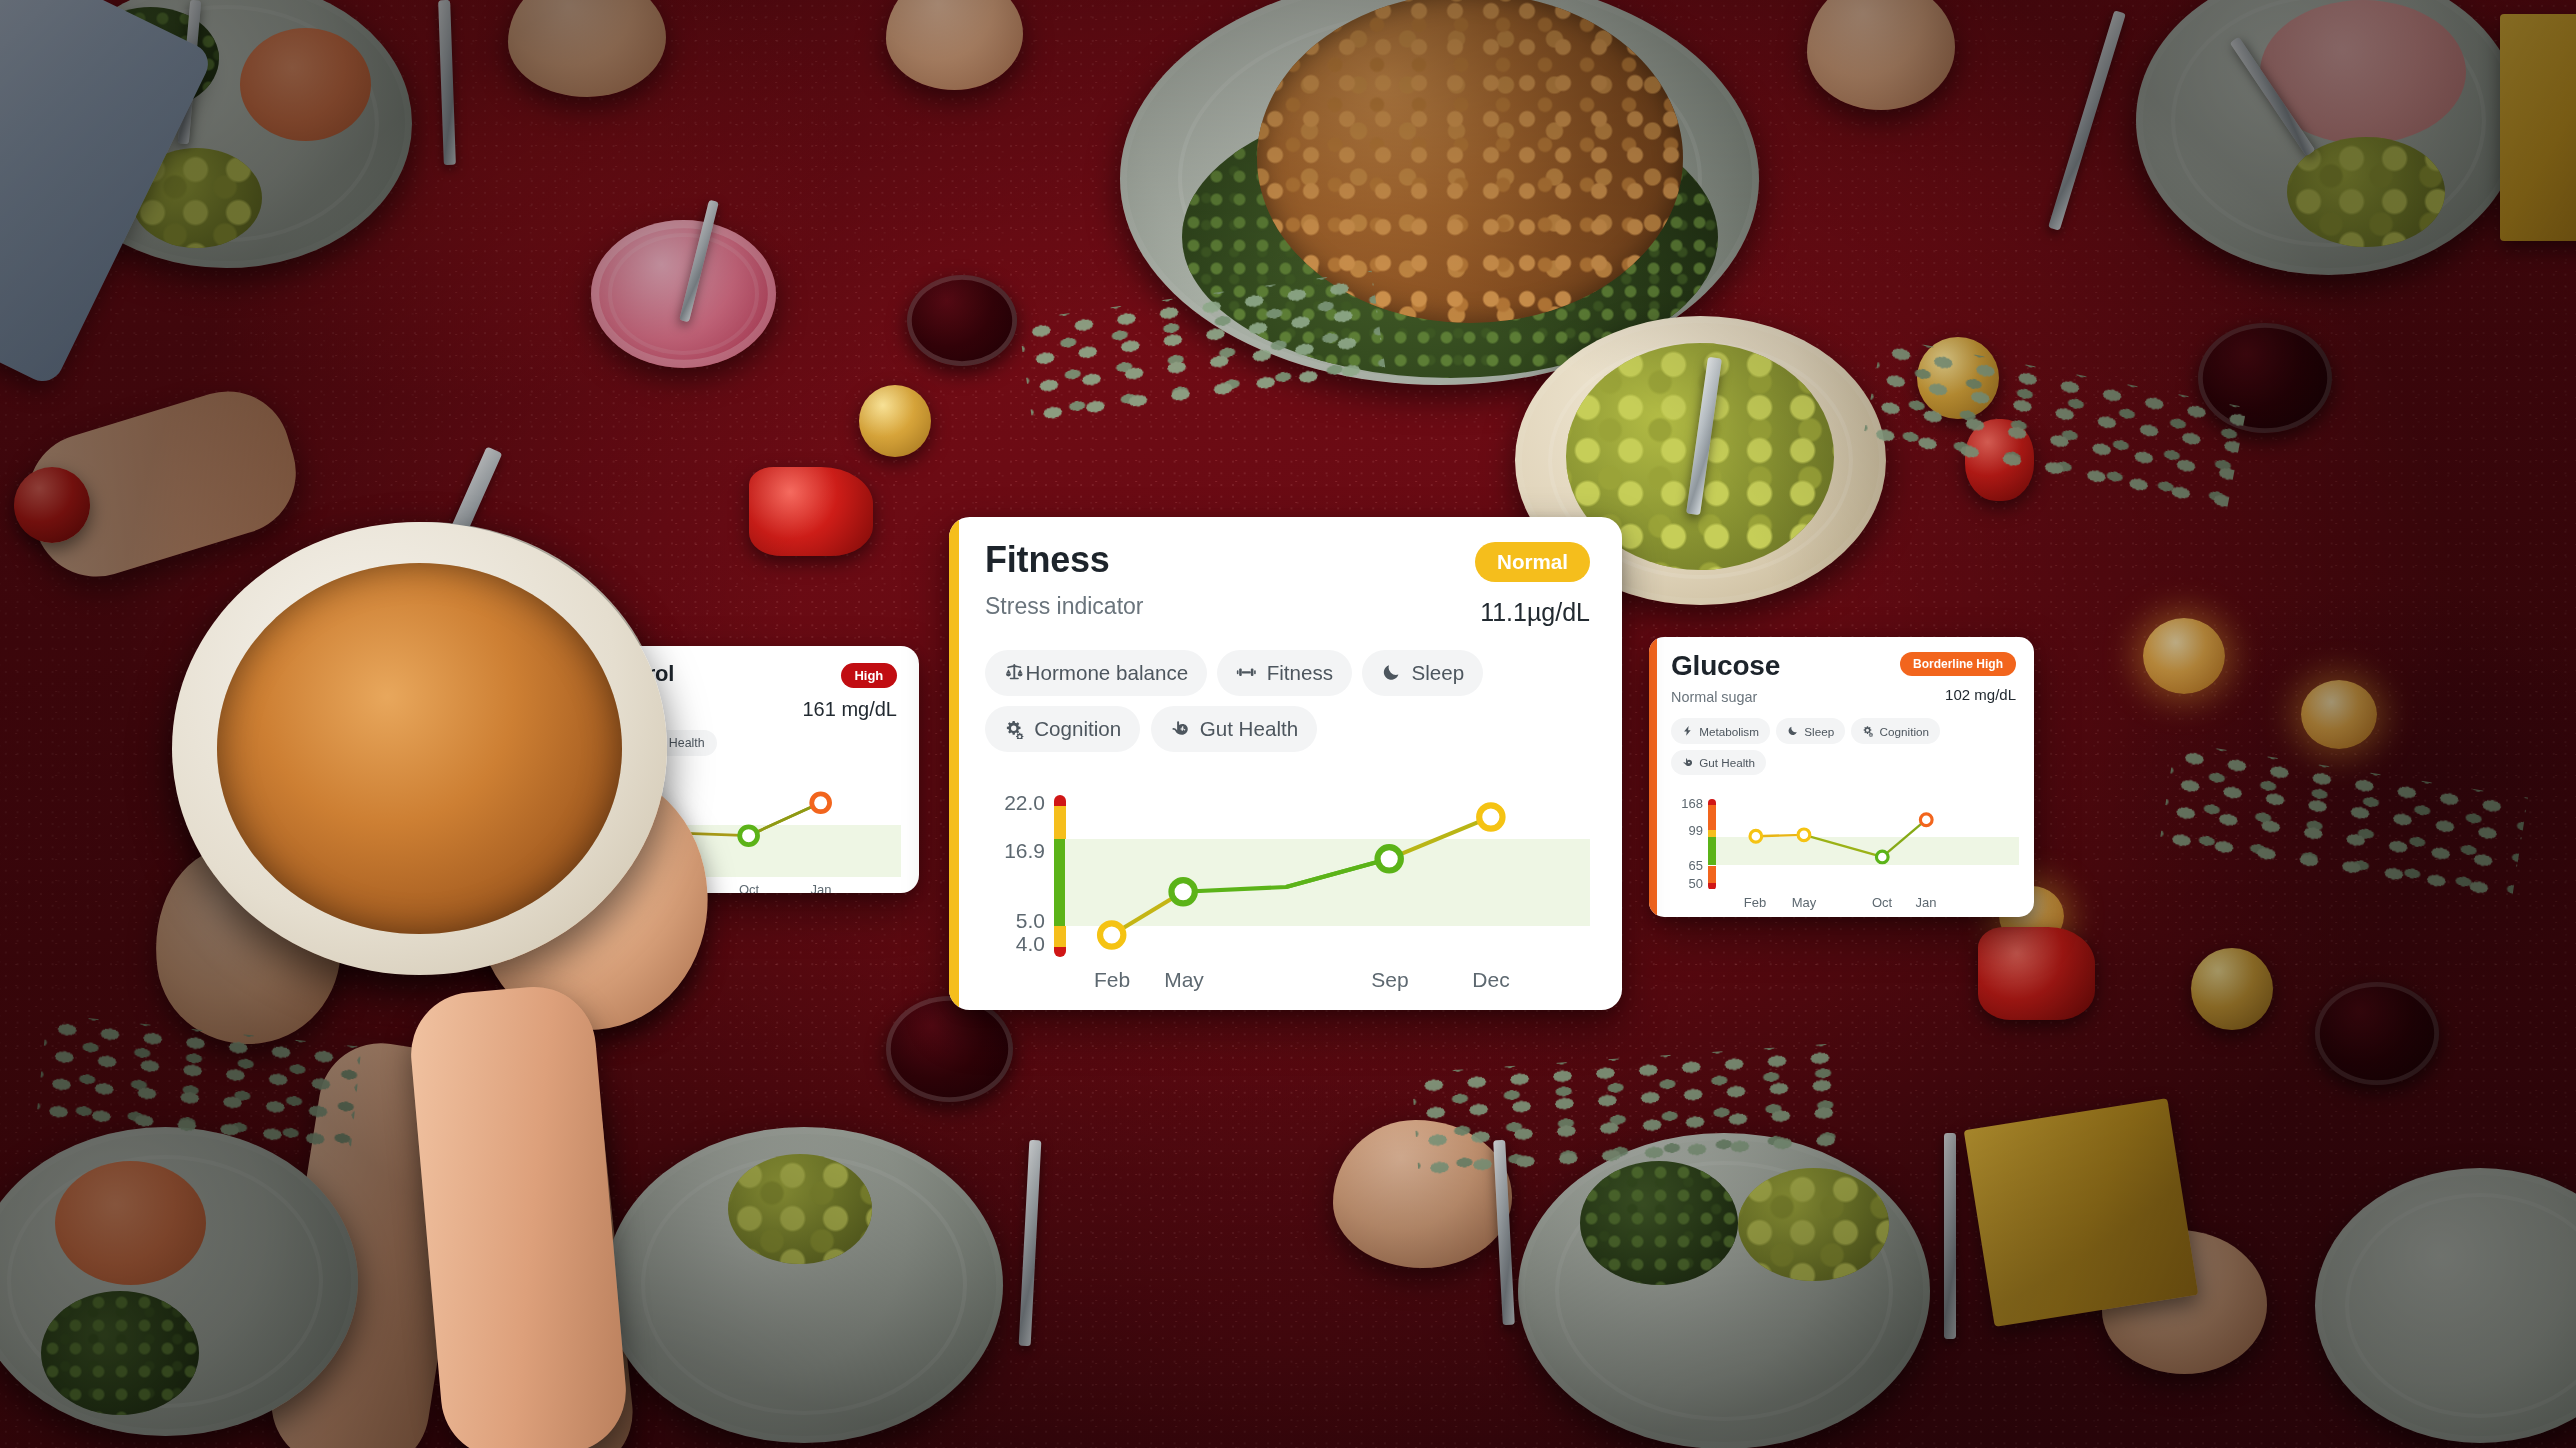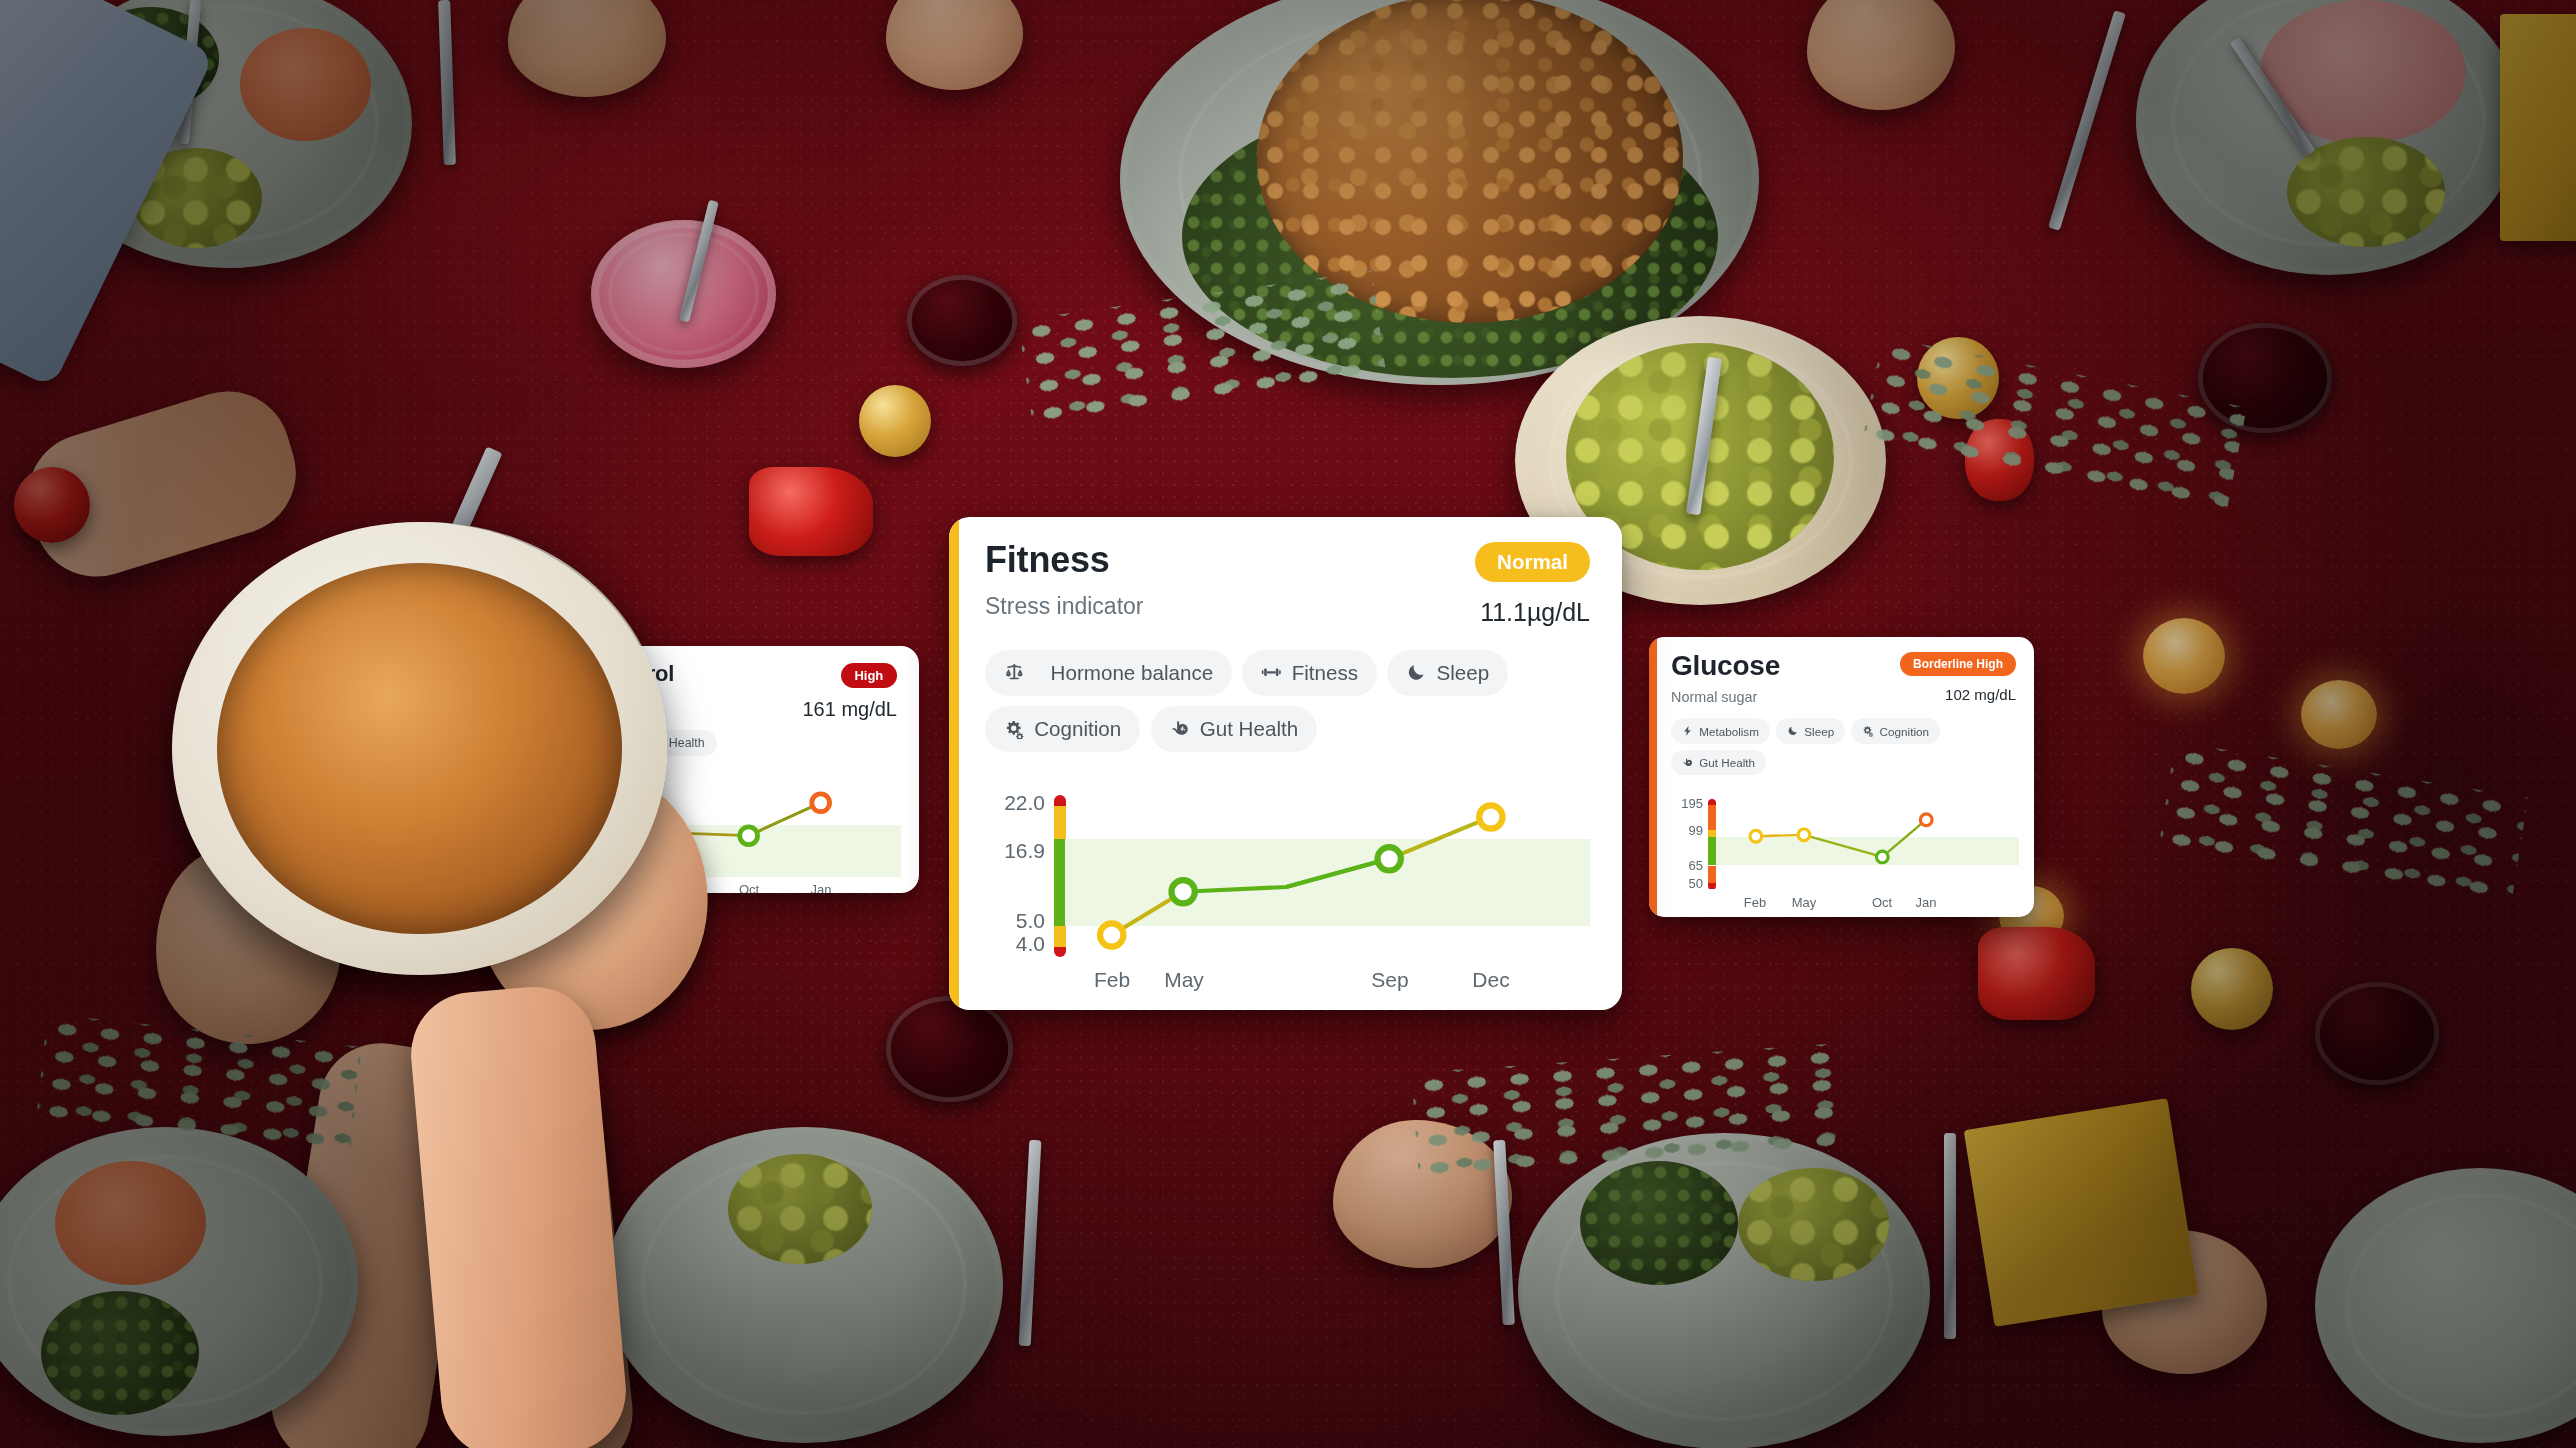--- a/index.html
+++ b/index.html
@@ -425,21 +425,21 @@
           <div class="card-title" style="font-size:36px;">Fitness</div>
           <div class="card-sub" style="font-size:23px; margin-top:16.5px;">Stress indicator</div>
         </div>
         <div style="text-align:right;">
           <div class="badge" style="background:#f5be1c; font-size:20.6px; padding:9.6px 22px;">Normal</div>
           <div class="card-value" style="font-size:25px; margin-top:18px;">11.1µg/dL</div>
         </div>
       </div>
 
       <div class="chips" style="padding:25px 32px 0 36px; gap:10.3px;">
-        <div class="chip" style="font-size:20.6px; padding:11px 19px; gap:26px;text-align:right;">
+        <div class="chip" style="font-size:20.6px; padding:11px 19px; gap:1px;text-align:right;">
           <span class="chip-ico">
             <svg width="20.6" height="20.6" viewBox="0 0 24 24" fill="#4d565e">
                 <path d="M12 2.2a1.1 1.1 0 0 1 1.1 1.1v.6l6.3 1.4a.9.9 0 1 1-.4 1.76l-5.9-1.3v12.5h3.3a.9.9 0 1 1 0 1.8H7.6a.9.9 0 1 1 0-1.8h3.3V5.76l-5.9 1.3a.9.9 0 1 1-.4-1.76l6.3-1.4v-.6A1.1 1.1 0 0 1 12 2.2zM5.2 8.4l2.9 5.3H2.3l2.9-5.3zm13.6 0l2.9 5.3h-5.8l2.9-5.3zM2.3 14.1h5.8a2.9 2.9 0 0 1-5.8 0zm13.6 0h5.8a2.9 2.9 0 0 1-5.8 0z"></path>
               </svg>
           </span>
           <span>Hormone balance</span>
         </div>
         <div class="chip" style="font-size:20.6px; padding:11px 19px; gap:9.6px;">
           <span class="chip-ico">
             <svg width="20.6" height="20.6" viewBox="0 0 24 24" fill="#4d565e">
@@ -571,21 +571,21 @@
                 <path d="M13.6 9.7h1.3v1.3h1.35v1.3H14.9v1.3h-1.3v-1.3h-1.35v-1.3h1.35z" fill="#fff"></path>
               </svg>
           </span>
           <span>Gut Health</span>
         </div>
       </div>
 
       <div class="chart" style="position:relative; margin:23.4px 15px 0 22px; height:96px;">
 
         <div class="yaxis" style="width:32px;">
-          <span class="ylab" style="top:4.1px;  font-size:13px;">195</span>
+          <span class="ylab" style="top:4.1px;  font-size:13px;">168</span>
           <span class="ylab" style="top:31px; font-size:13px;">99</span>
           <span class="ylab" style="top:66px; font-size:13px;">65</span>
           <span class="ylab" style="top:84px; font-size:13px;">50</span>
         </div>
 
         <div class="gauge" style="left:37px; top:0; width:7.6px; height:91px;">
           <i style="top:0;    height:6.2px;  background:#d01616;"></i>
           <i style="top:6.2px;  height:25px; background:#f2651d;"></i>
           <i style="top:31px; height:7.6px; background:#f5be1c;"></i>
           <i style="top:38px; height:28px; background:#5bb318;"></i>

